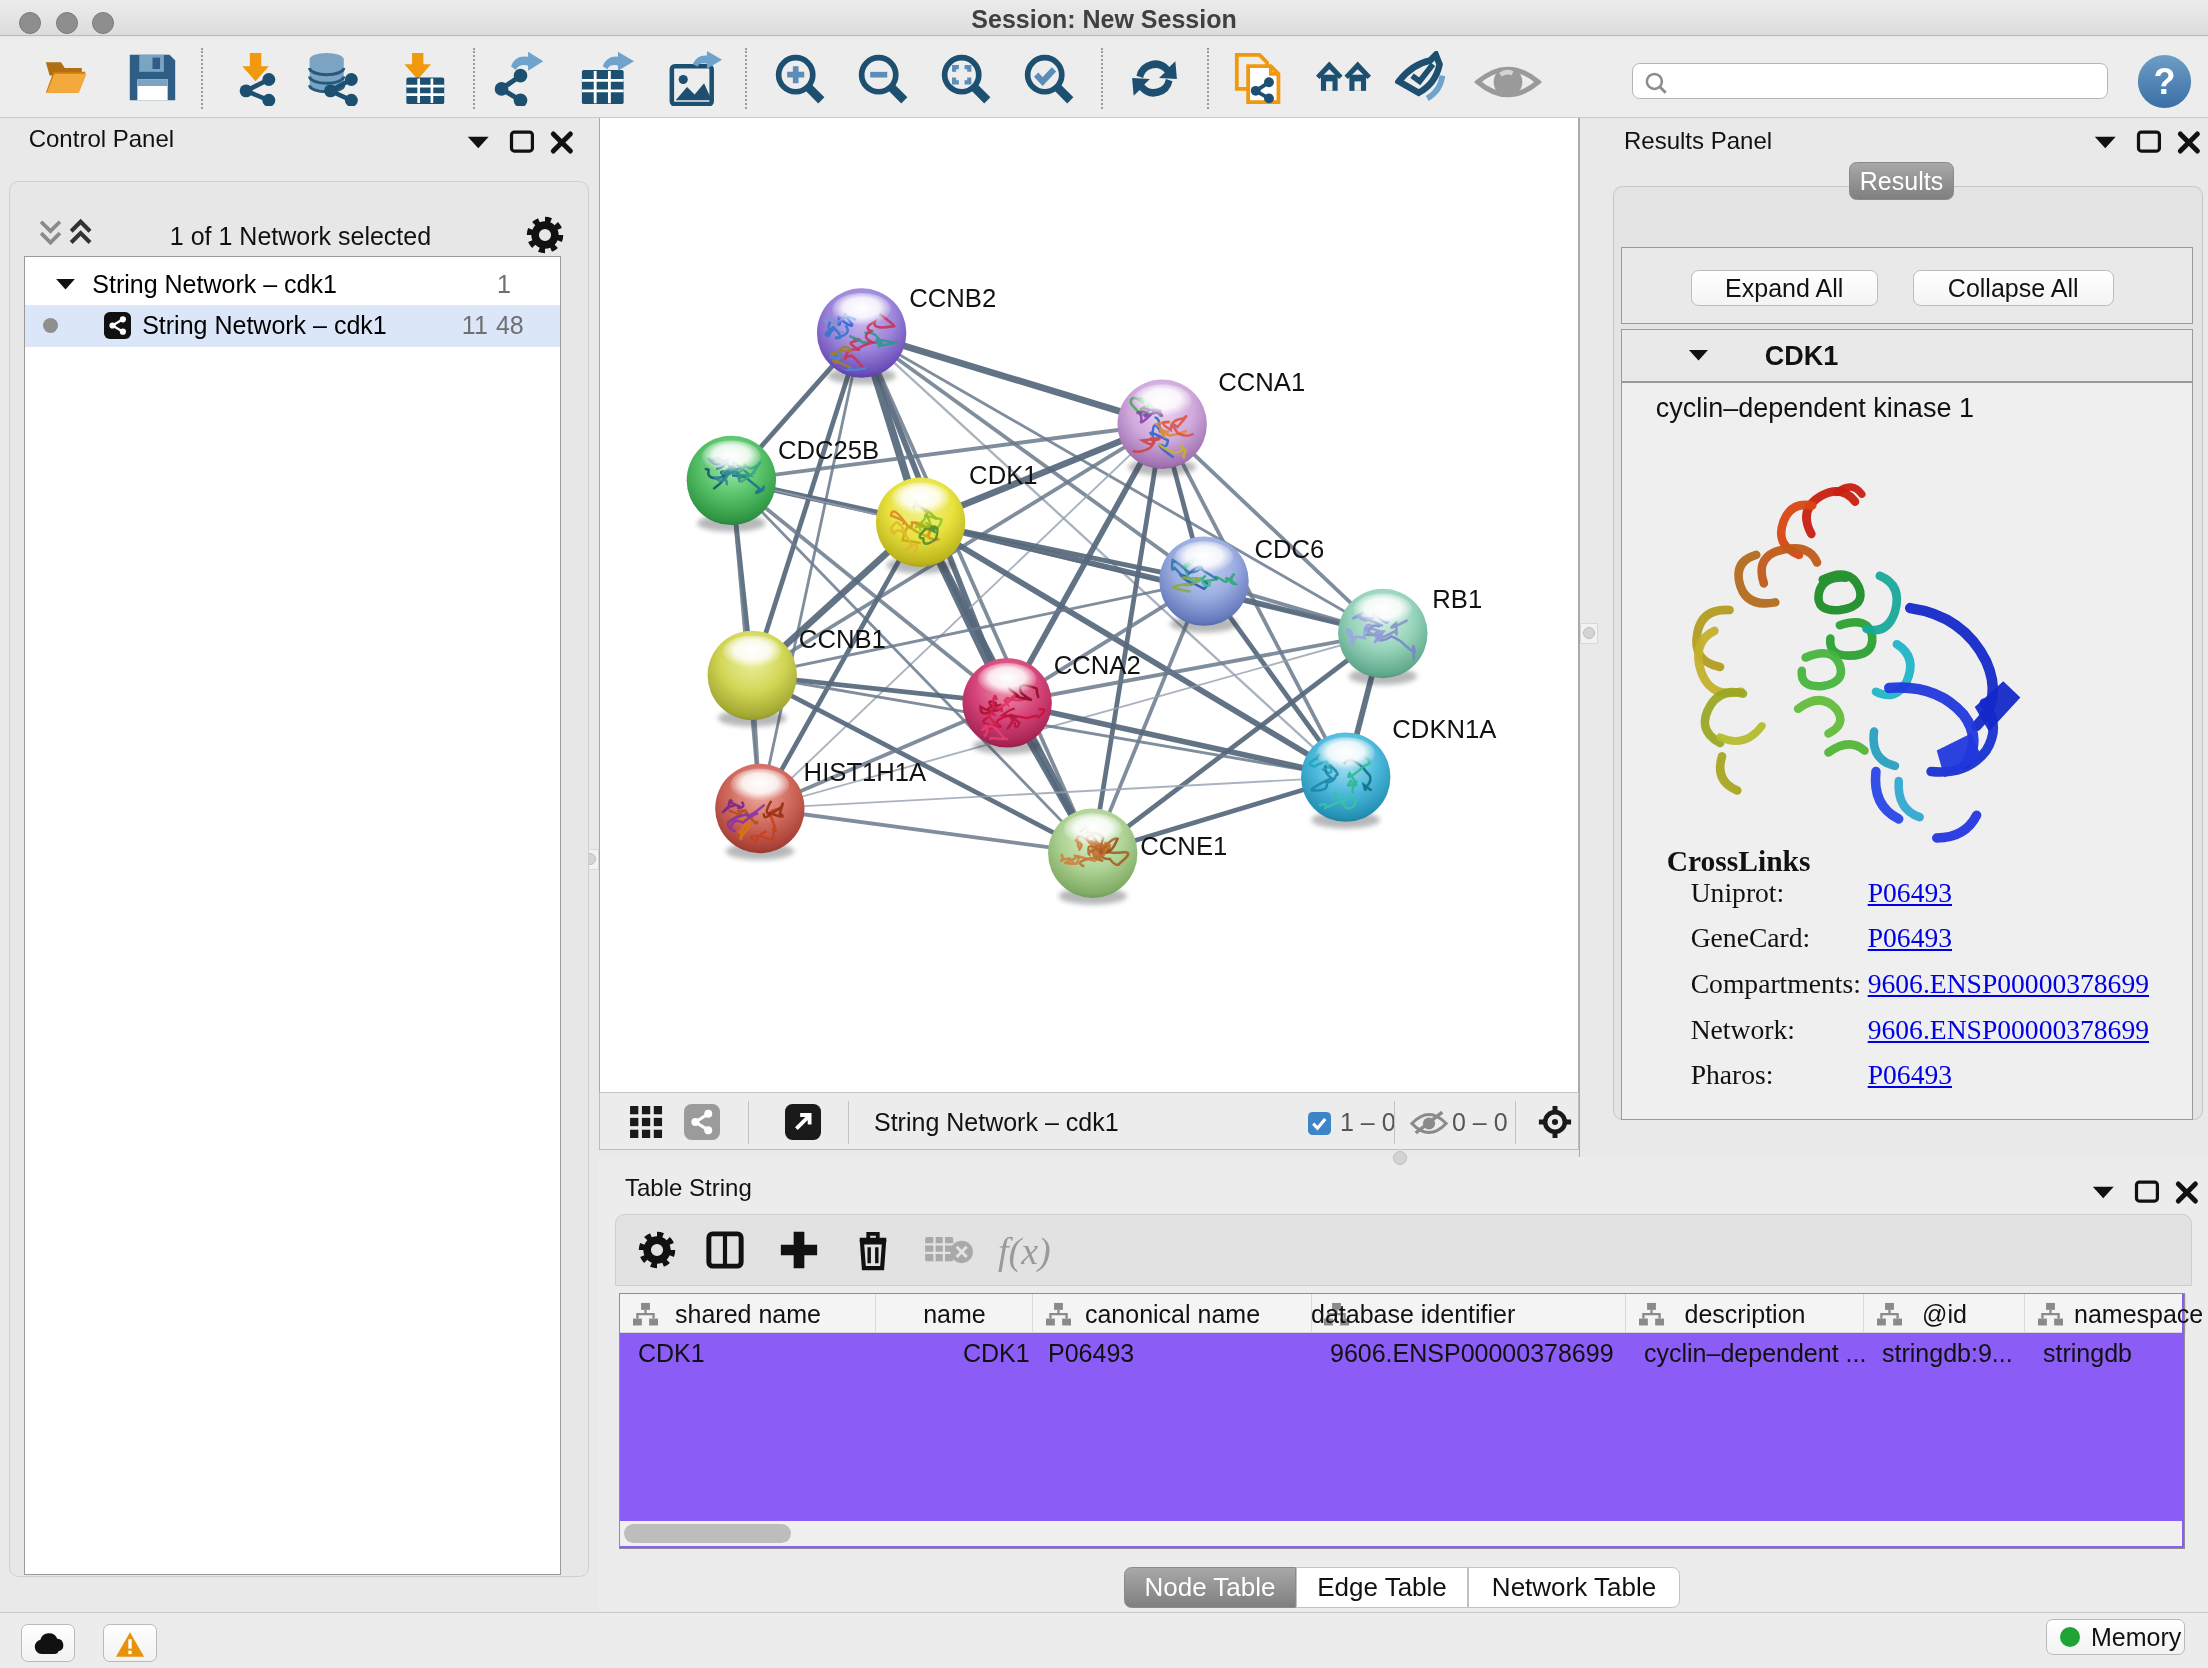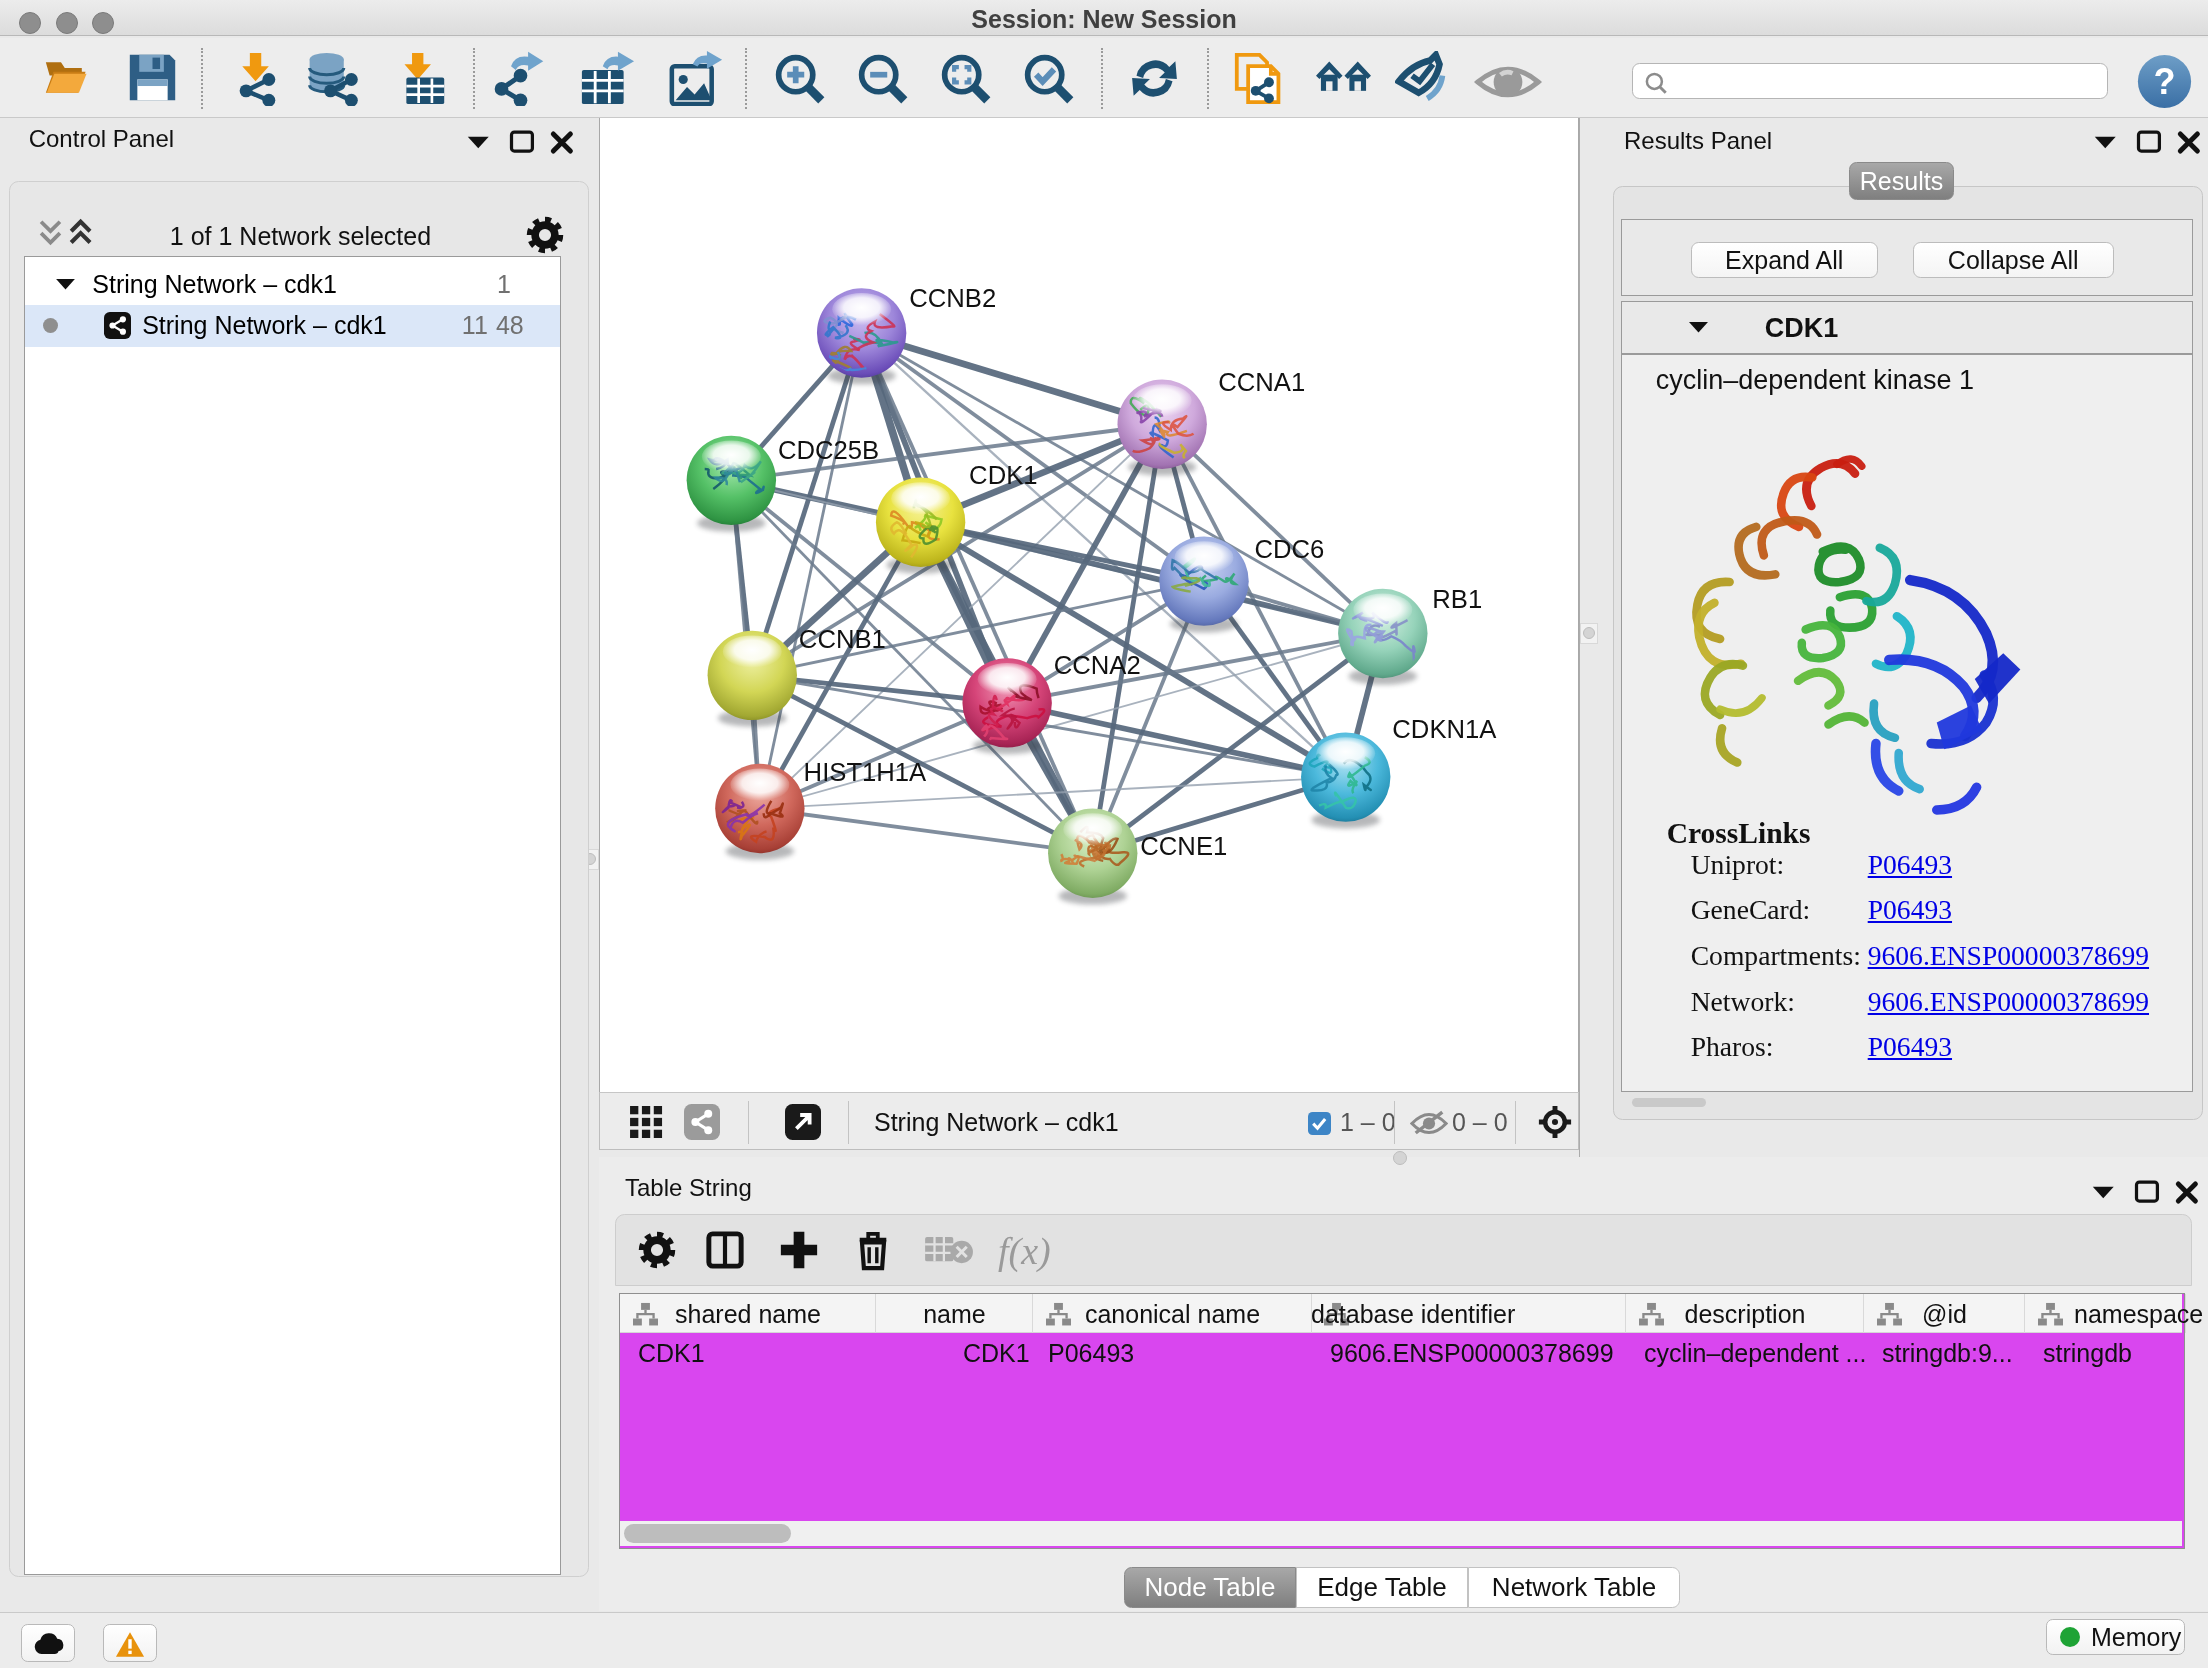--- a/index.html
+++ b/index.html
@@ -38,21 +38,21 @@
 #canvas { left:599px; top:118px; width:980px; height:974px; background:#fff;
   border-left:1.9px solid #a8a8a8; border-right:1.9px solid #a8a8a8; }
 #canvasbar { left:599px; top:1092px; width:980px; height:58px; background:#ececec;
   border:1.9px solid #bdbdbd; border-top:1.9px solid #c6c6c6; }
 
 
 #resultspanel { left:1579px; top:118px; width:630px; height:1039px; background:#e9e9e9;
   border-left:1.9px solid #ababab; }
 #rp-outer { position:absolute; left:33px; top:68px; width:590px; height:934px;
   background:#e4e4e4; border:1.9px solid #c6c6c6; border-radius:9.5px; }
-.rp-ibox { position:absolute; left:6.7px; width:572px; border:1.9px solid #9a9a9a; }
+.rp-ibox { position:absolute; left:6.7px; width:572px; border:1.9px solid #9a9a9a;margin-top:28px; }
 .rbtn { position:absolute; top:22px; height:36px; background:linear-gradient(#ffffff,#f4f4f4);
   border:1.9px solid #bcbcbc; border-radius:7.6px; font-size:25px; color:#111;
   display:flex; align-items:center; justify-content:center; }
 .serif { font-family:"Liberation Serif", serif; }
 
 #tablepanel { left:599px; top:1157px; width:1609px; height:454px; background:#ececec; }
 
 #statusbar { left:0; top:1612px; width:2208px; height:56px; background:#ececec;
   border-top:1.9px solid #c9c9c9; }
 .btn { background:linear-gradient(#ffffff,#f2f2f2); border:1.9px solid #b9b9b9; border-radius:6.7px; }
@@ -698,21 +698,21 @@
     <g fill="#a9a9a9">
         <rect x="0" y="1" width="15" height="13" rx="1"></rect>
       </g>
     <g stroke="#e2e2e2" stroke-width="1.2">
         <path d="M0 5 h15 M0 9.5 h15 M5 1 v13 M10 1 v13"></path>
       </g>
     <circle cx="19.5" cy="9" r="6" fill="#a9a9a9"></circle>
     <path d="M16.8 6.3 l5.4 5.4 M22.2 6.3 l-5.4 5.4" stroke="#e2e2e2" stroke-width="1.6"></path>
   </svg>
   <div class="abs serif" style="left:399px;top:72px;font-size:38px;font-style:italic;color:#9a9a9a;">f(x)</div>
-  <div class="abs" style="left:20px;top:136px;width:1566px;height:256px;background:#d946ef;border:1.9px solid #8f8f8f;">
+  <div class="abs" style="left:20px;top:136px;width:1566px;height:256px;background:#8b5cf6;border:1.9px solid #8f8f8f;">
     <div class="abs" style="left:0;top:0;width:1562px;height:39px;background:#f4f4f4;border-bottom:1.9px solid #d6d6d6;"></div>
 <div style="position:absolute;left:0px;top:0;width:256px;height:39px;border-right:1.9px solid #d9d9d9;">
 <svg style="position:absolute;left:13.3px;top:7.6px;" width="25" height="25" viewBox="0 0 13 13">
 <g fill="#8a8a8a">
             <rect x="4.2" y="0.5" width="4.6" height="3.6"></rect>
             <rect x="0" y="8.6" width="4.6" height="3.6"></rect>
             <rect x="8.4" y="8.6" width="4.6" height="3.6"></rect>
           </g>
 <path d="M6.5 4.1 v2.2 M2.3 8.6 v-2.3 h8.4 v2.3" fill="none" stroke="#8a8a8a" stroke-width="1.2"></path>
         </svg>

